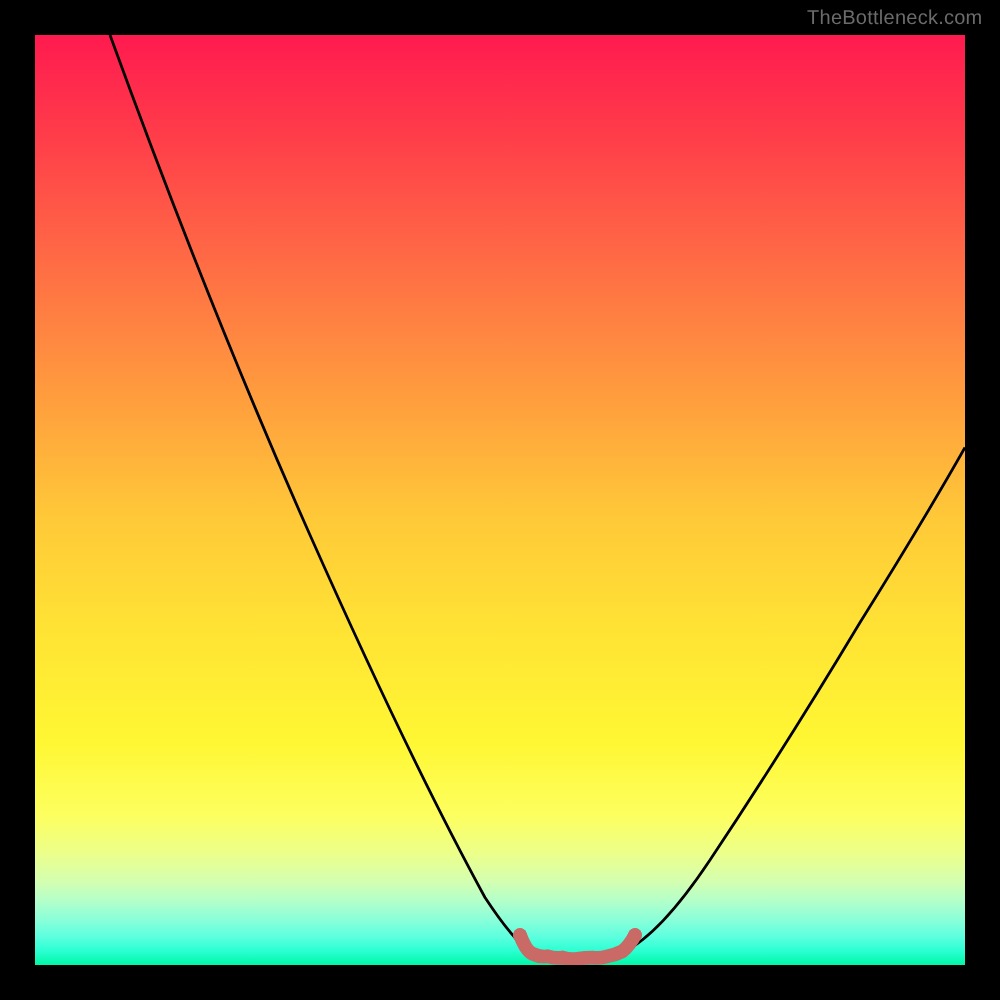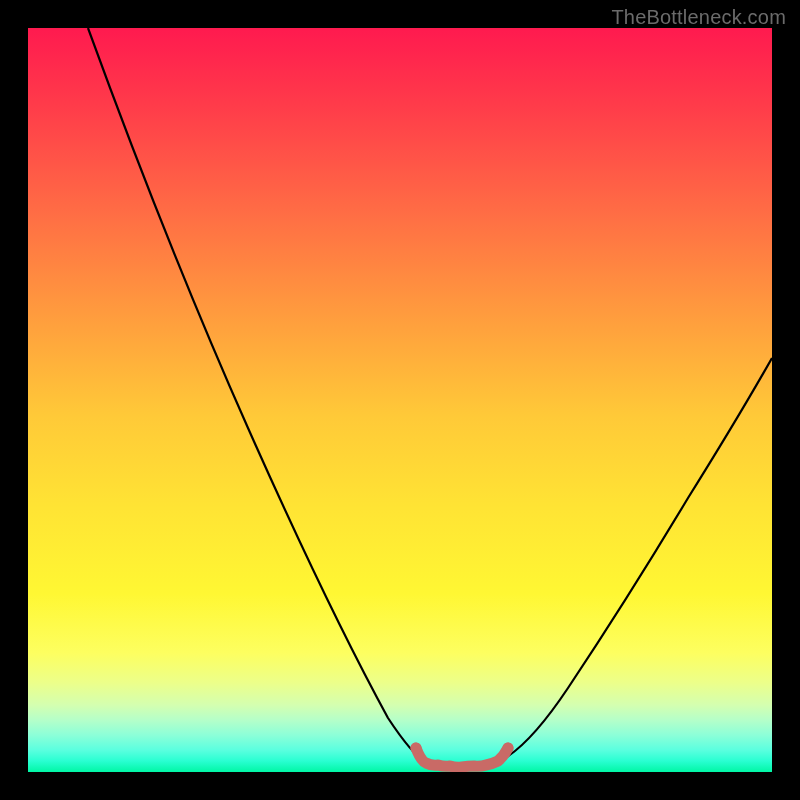--- a/index.html
+++ b/index.html
@@ -15,21 +15,21 @@
     position: relative;
     width: 800px;
     height: 800px;
     background: #000;
   }
   .watermark {
     position: absolute;
     top: 6px;
     right: 14px;
     color: #6b6b6b;
-    font-size: 20px;
+    font-size: 16px;
     font-weight: 400;
     letter-spacing: 0.2px;
     z-index: 20;
   }
   .plot {
     position: absolute;
     left: 28px;
     top: 28px;
     width: 744px;
     height: 744px;

